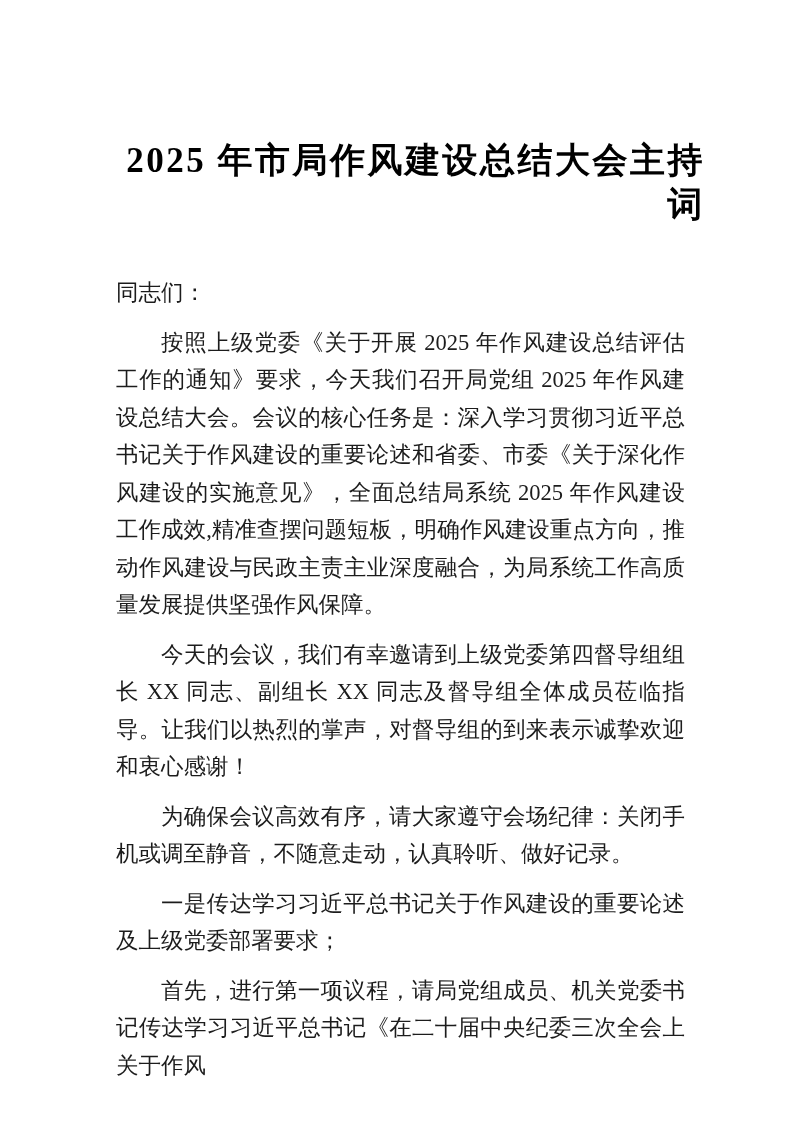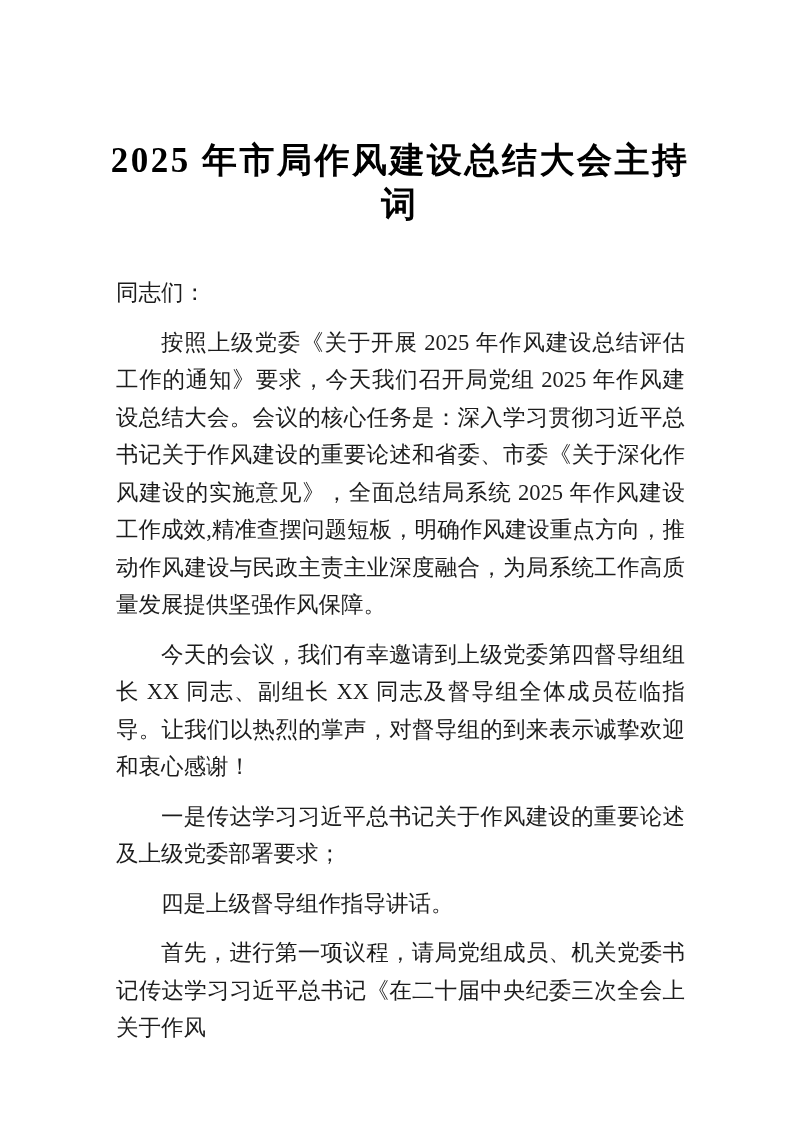--- a/index.html
+++ b/index.html
@@ -14,21 +14,21 @@
     height: 1122px;
     margin: 0 auto;
     background: #ffffff;
     overflow: hidden;
     font-family: "Liberation Serif", "DejaVu Serif", serif;
     -webkit-font-smoothing: antialiased;
   }
   .doc-title {
     margin: 0;
     padding: 139px 88px 0 95px;
-    text-align: center;
+    text-align: right;
     font-size: 35px;
     line-height: 44px;
     font-weight: 700;
     letter-spacing: 2.5px;
     color: #000000;
   }
   .doc-body {
     margin-top: 47px;
     padding: 0 96px 0 104px;
     font-size: 22.5px;
@@ -48,17 +48,17 @@
 </head>
 <body>
 
 <div class="page">
   <h1 class="doc-title">2025 年市局作风建设总结大会主持词</h1>
 
   <div class="doc-body">
     <p>同志们：</p>
     <p class="indent">按照上级党委《关于开展 2025 年作风建设总结评估工作的通知》要求，今天我们召开局党组 2025 年作风建设总结大会。会议的核心任务是：深入学习贯彻习近平总书记关于作风建设的重要论述和省委、市委《关于深化作风建设的实施意见》，全面总结局系统 2025 年作风建设工作成效,精准查摆问题短板，明确作风建设重点方向，推动作风建设与民政主责主业深度融合，为局系统工作高质量发展提供坚强作风保障。</p>
     <p class="indent">今天的会议，我们有幸邀请到上级党委第四督导组组长 XX 同志、副组长 XX 同志及督导组全体成员莅临指导。让我们以热烈的掌声，对督导组的到来表示诚挚欢迎和衷心感谢！</p>
+    <p class="indent">为确保会议高效有序，请大家遵守会场纪律：关闭手机或调至静音，不随意走动，认真聆听、做好记录。</p>
     <p class="indent">一是传达学习习近平总书记关于作风建设的重要论述及上级党委部署要求；</p>
-    <p class="indent">四是上级督导组作指导讲话。</p>
     <p class="indent">首先，进行第一项议程，请局党组成员、机关党委书记传达学习习近平总书记《在二十届中央纪委三次全会上关于作风</p>
   </div>
 </div>
 
 </body></html>

